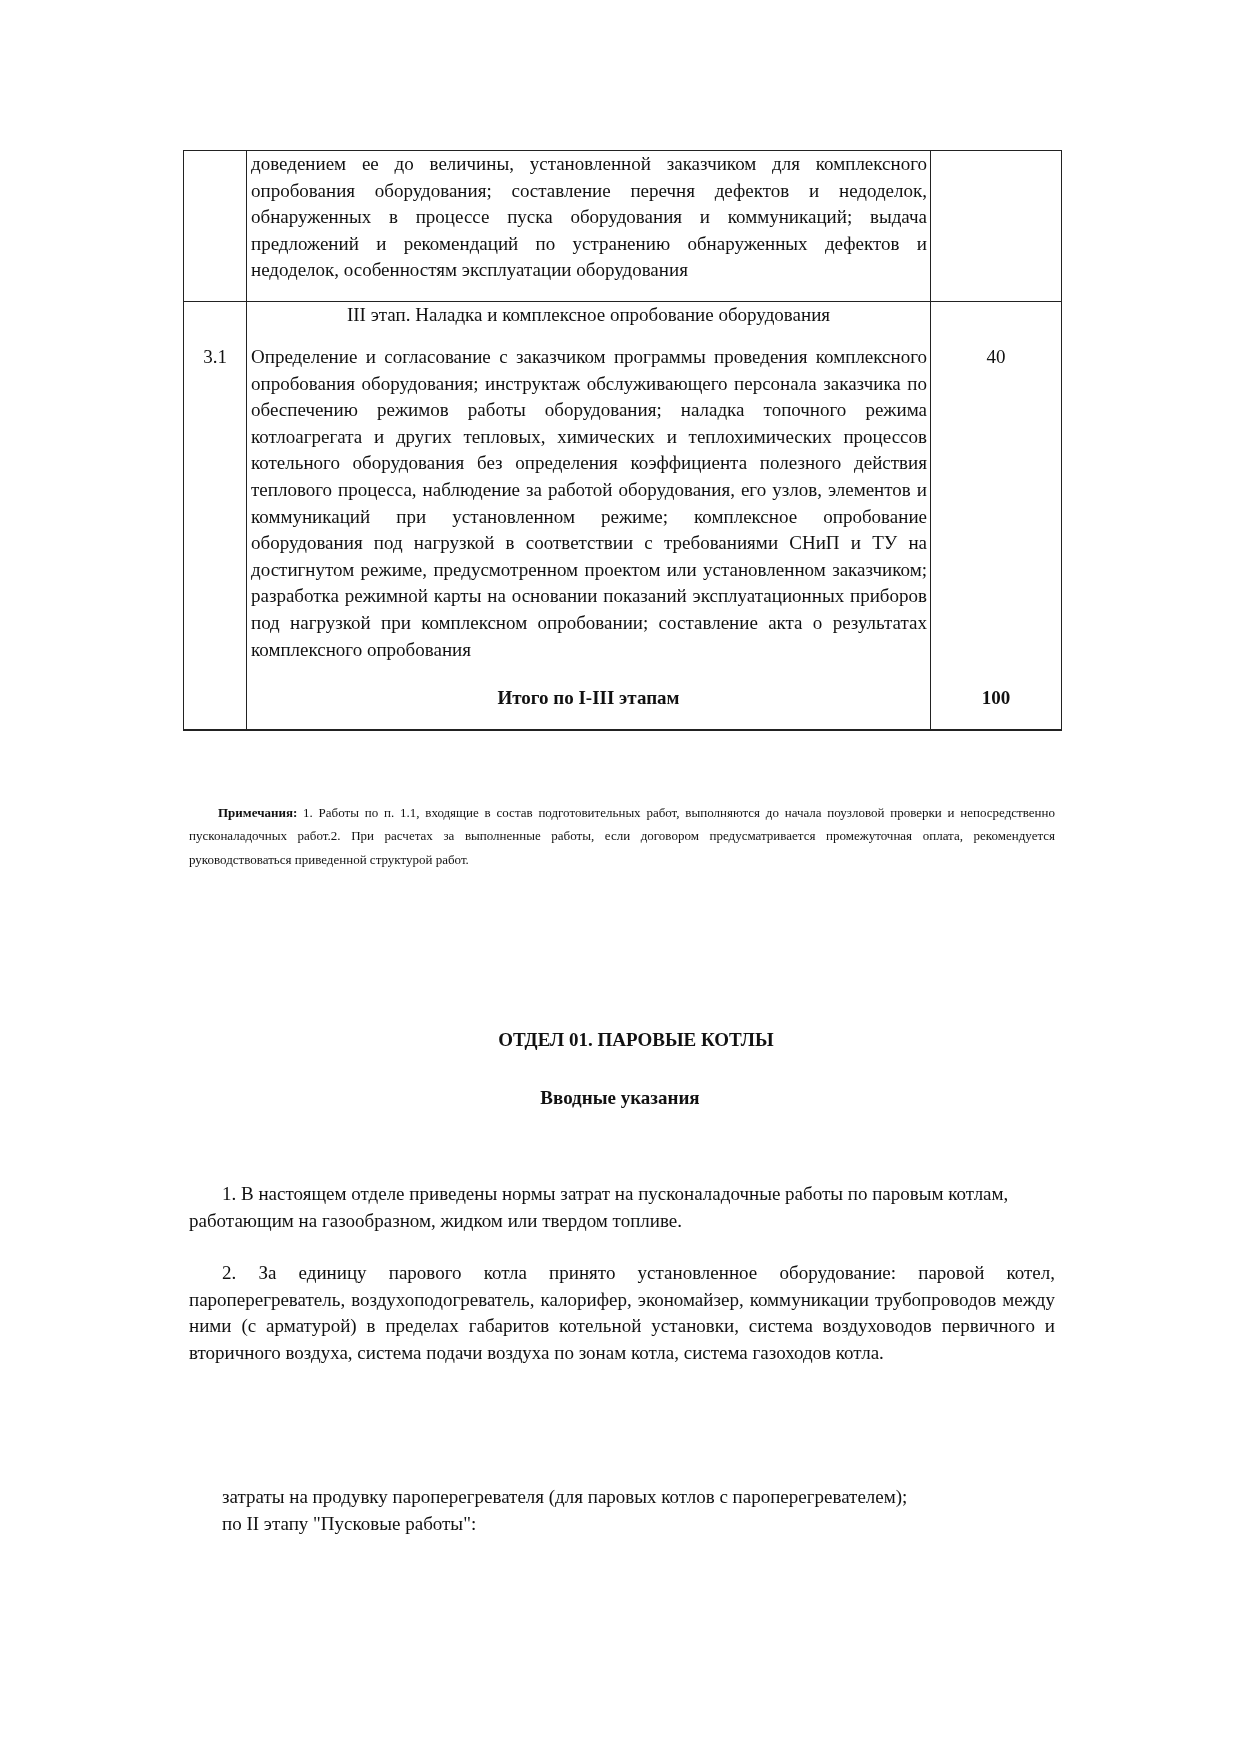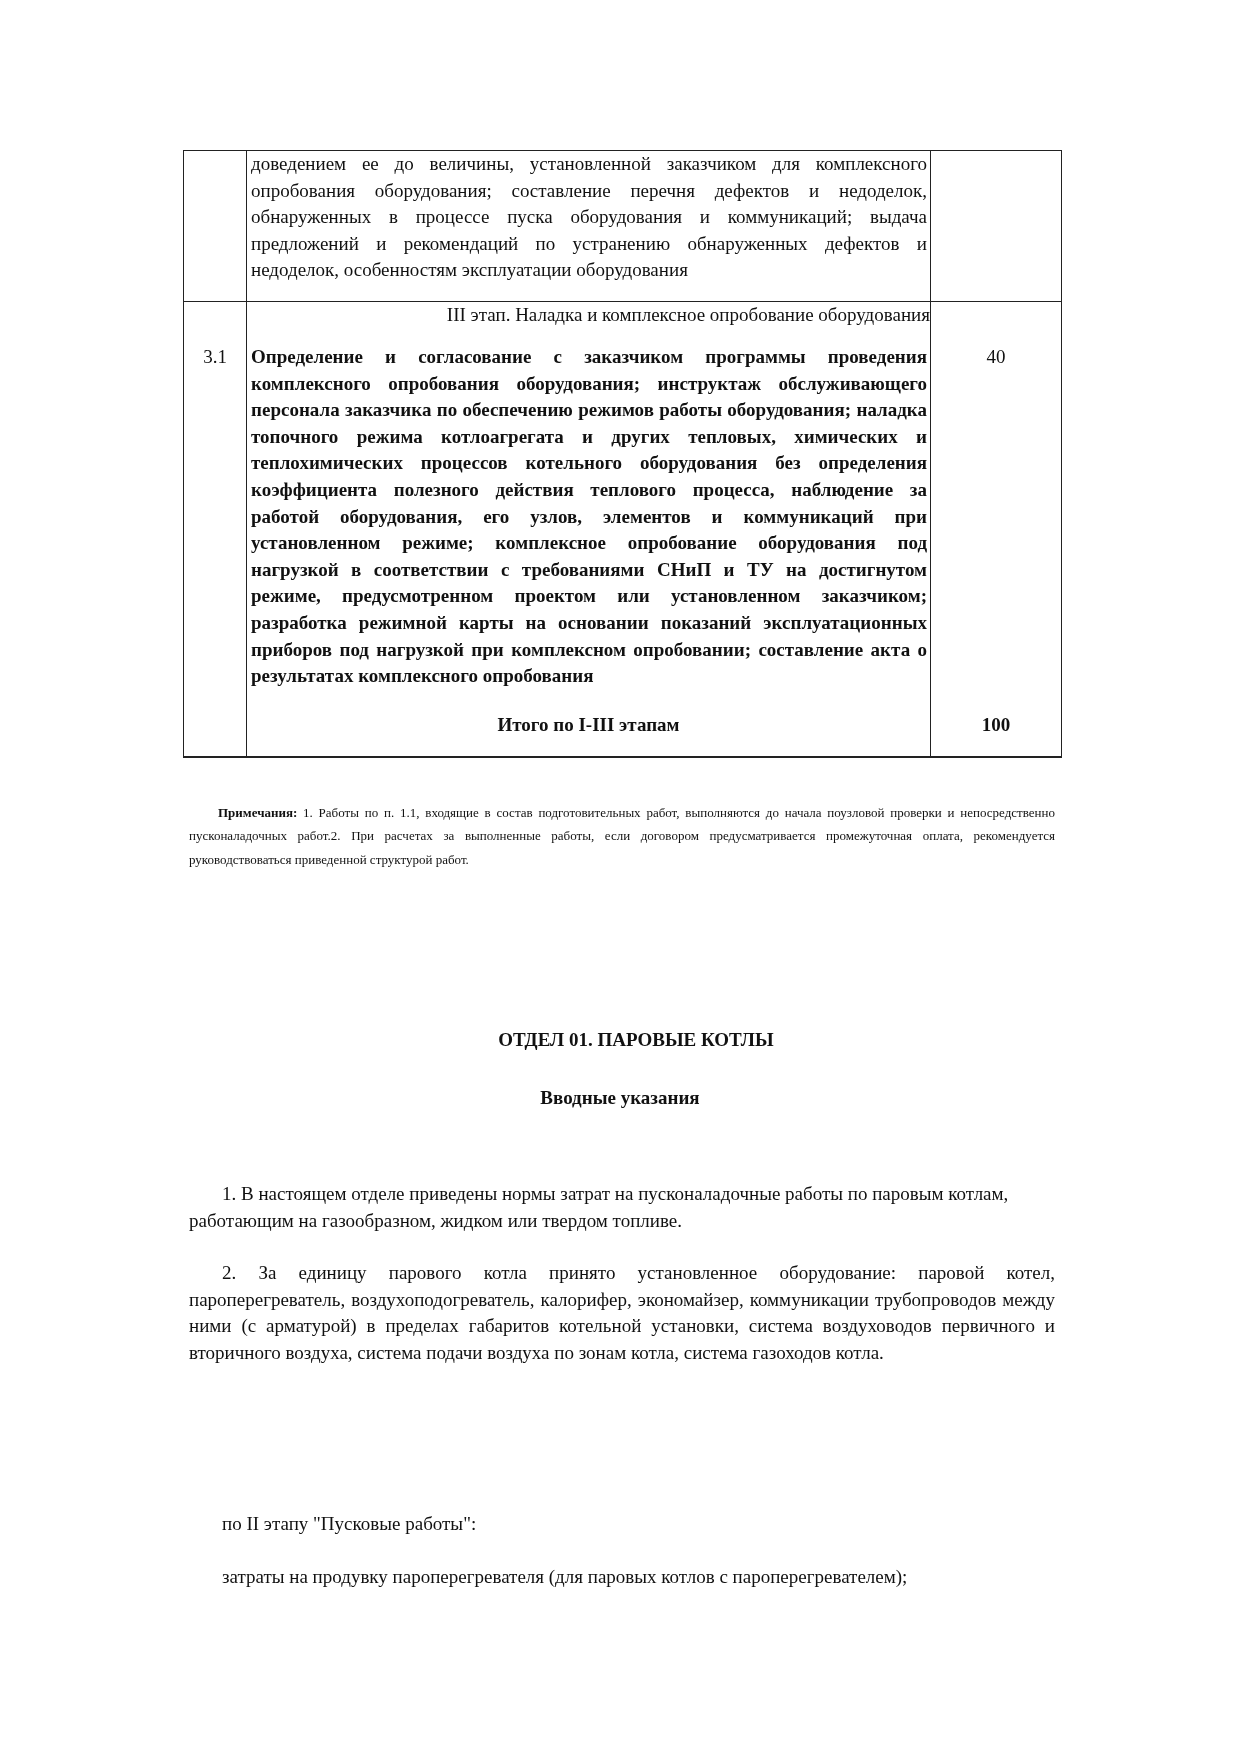--- a/index.html
+++ b/index.html
@@ -45,28 +45,28 @@
     .row-top td { border-top: 1.6px solid #222; }
     .row-sep td { border-top: 1.6px solid #222; }
     .row-last td { border-bottom: 2px solid #222; }
 
     .desc {
       text-align: justify;
       padding: 0 3px 0 4px !important;
     }
     .r1 .desc { height: 150px; }
     .stage-title {
-      text-align: right;
+      text-align: center;
       padding-top: 2px;
       height: 42px;
     }
     .num-cell, .val-cell {
       text-align: center;
     }
-    .row-body td.desc { padding-bottom: 22px !important; font-weight: bold; }
+    .row-body td.desc { padding-bottom: 22px !important; }
     .total-label {
       text-align: center;
       font-weight: bold;
       padding-top: 0px !important;
       height: 44px;
     }
     .total-val {
       text-align: center;
       font-weight: bold;
     }
@@ -116,21 +116,21 @@
       line-height: 26.6px;
       text-align: justify;
       margin: 0;
     }
     .body-text.indent { text-indent: 33px; }
     .body-text.left { text-align: left; }
     .p1 { top: 1181px; }
     .p2 { top: 1260px; }
     .p3 { top: 1405px; }
     .p4 { top: 1511px; }
-    .p5 { top: 1564px; }
+    .p5 { top: 1484px; }
   </style>
 </head>
 <body>
 
 <div class="page">
 
   <table class="doc-table">
     <colgroup>
       <col class="c-num">
       <col class="c-desc">

